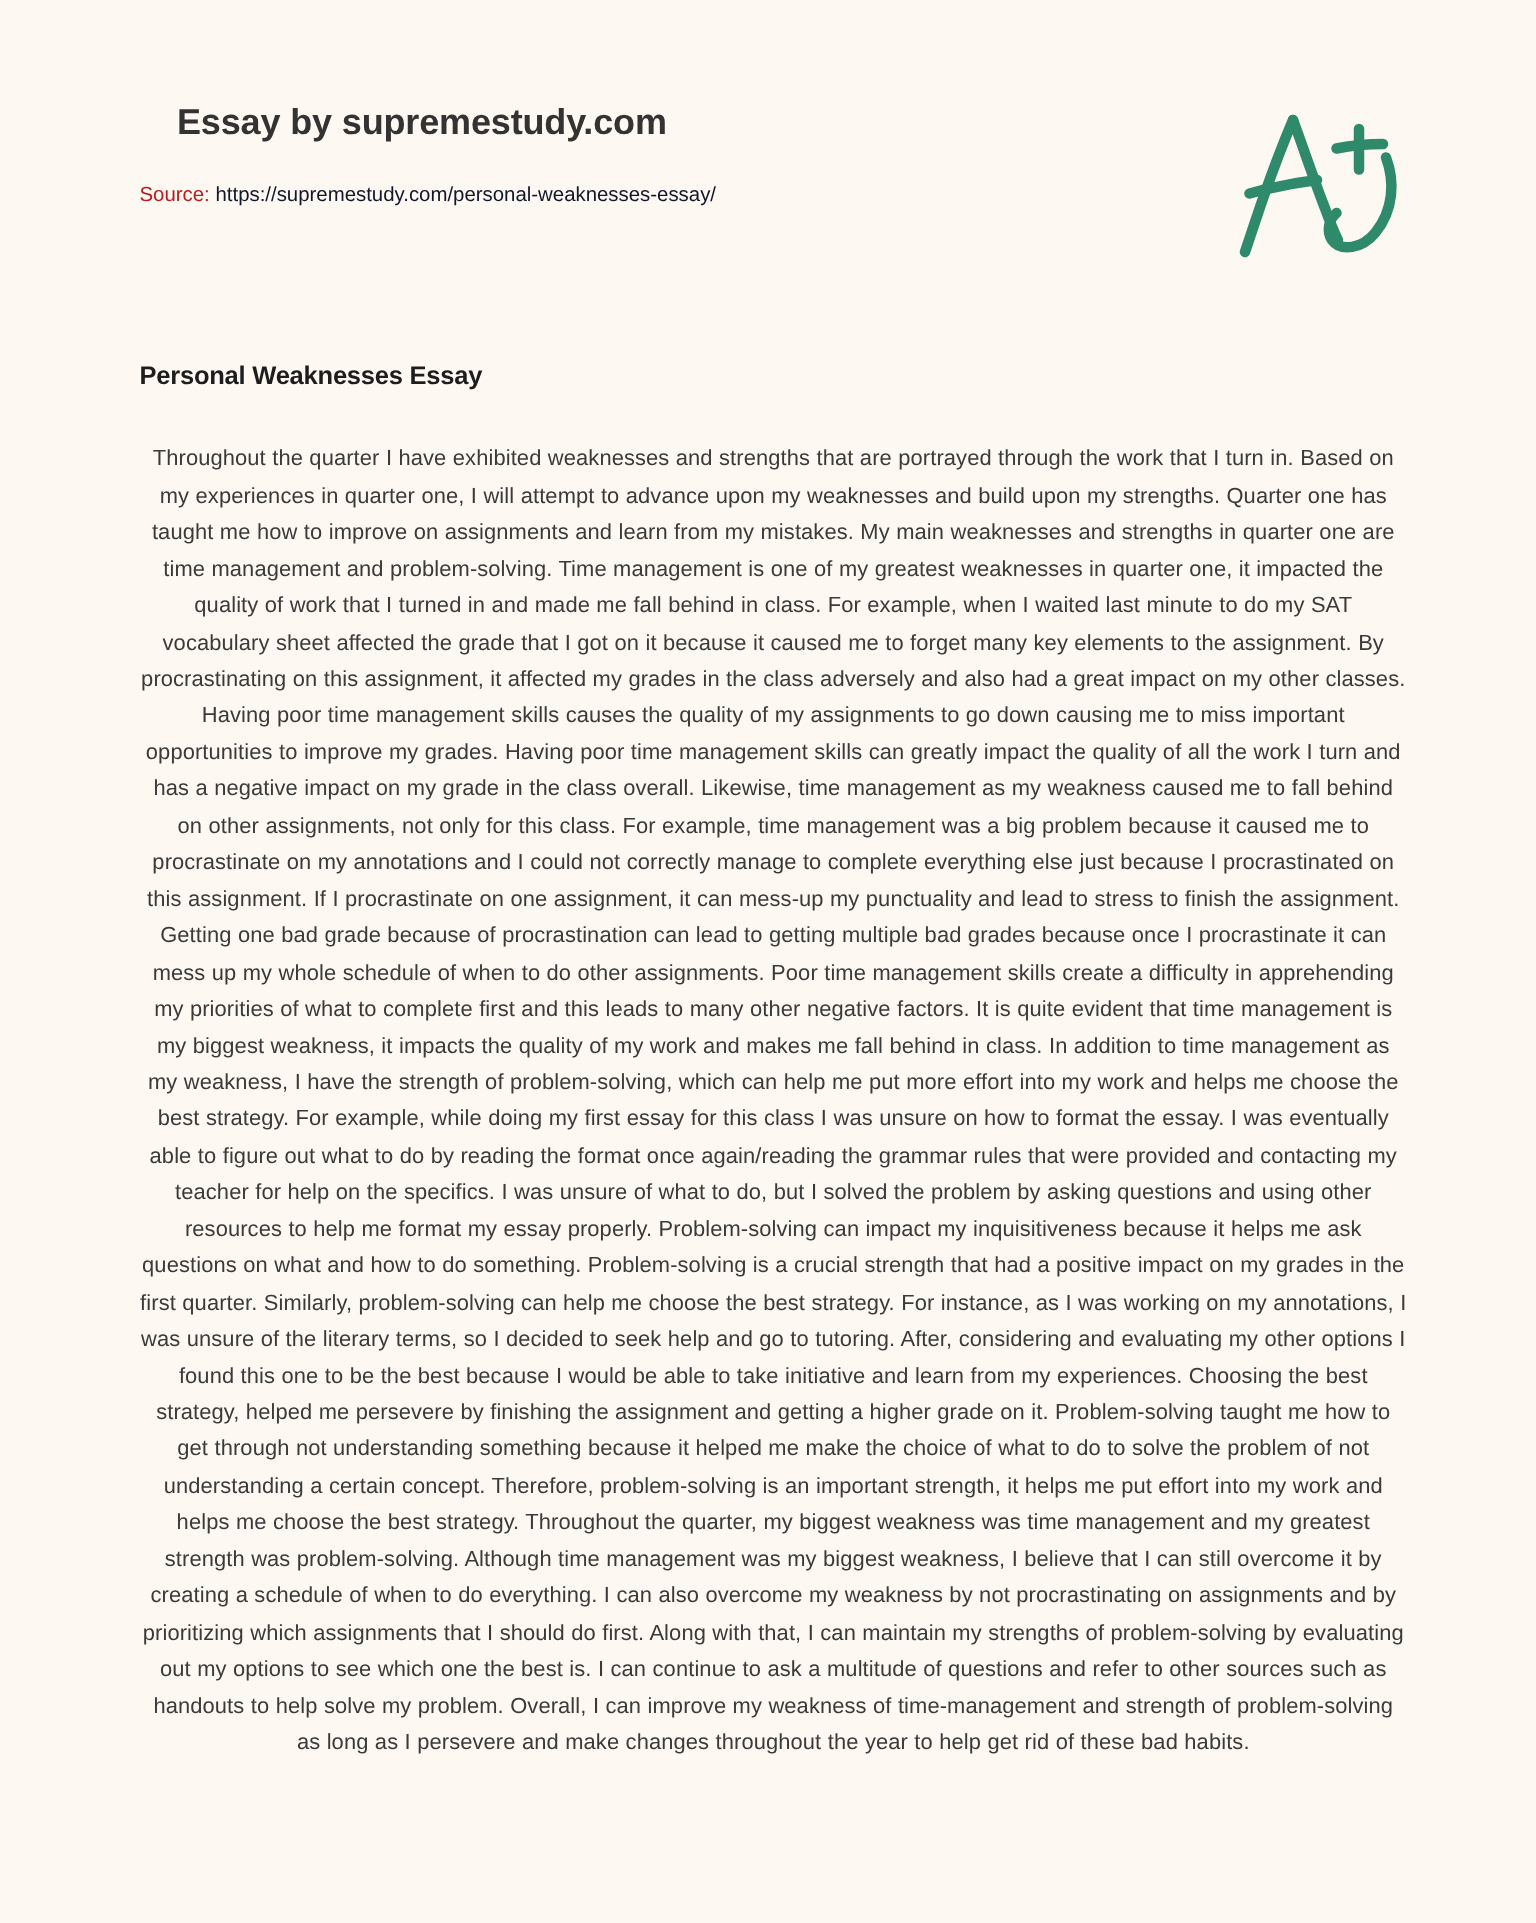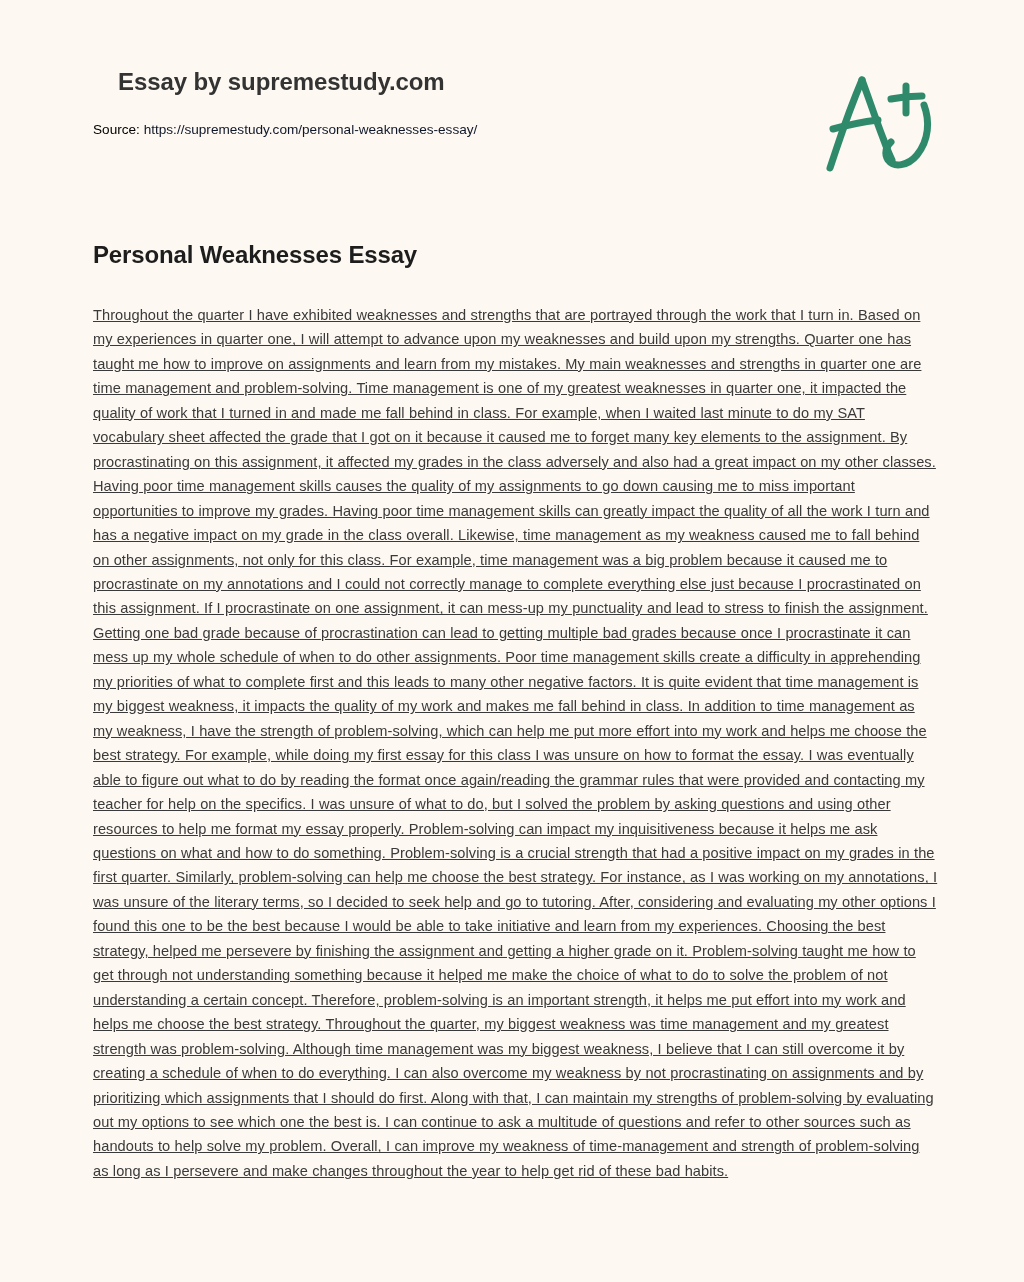--- a/index.html
+++ b/index.html
@@ -48,21 +48,21 @@
 
   .source-line {
     position: absolute;
     left: 93px;
     top: 121px;
     font-size: 13.6px;
     line-height: 1.35;
     white-space: nowrap;
   }
   .source-label {
-    color: #000000;
+    color: #b91c1c;
   }
   .source-link {
     color: #0f172a;
     text-decoration: none;
   }
 
   
   .logo {
     position: absolute;
     left: 812px;
@@ -80,38 +80,37 @@
   .article {
     position: absolute;
     left: 93px;
     top: 240px;
     width: 845px;
   }
 
   .essay-title {
     margin: 0;
     padding: 0;
-    font-size: 24px;
+    font-size: 17px;
     font-weight: bold;
     letter-spacing: -0.15px;
     color: #1d1d1d;
     line-height: 1.25;
   }
 
   .essay-body {
     margin: 0;
     padding: 0;
     margin-top: 33px;
     font-size: 14.6px;
     line-height: 24.45px;
     color: #3a3a3a;
-    text-align: left;
+    text-align: center;
     letter-spacing: 0.005em;
     word-spacing: 0.01em;
-    text-decoration: underline;
   }
 </style>
 </head>
 <body>
 
 <div class="page">
 
   <div class="header">
 
     <div class="brand-title">Essay by supremestudy.com</div>

